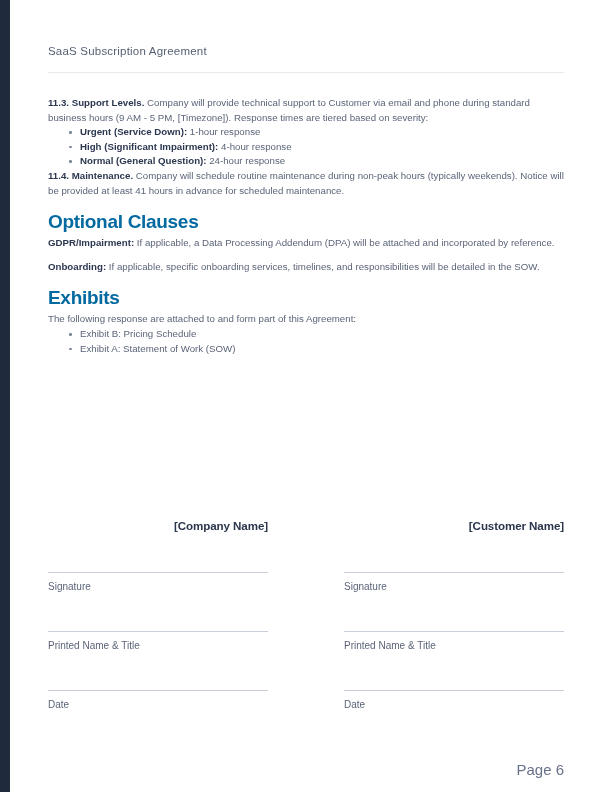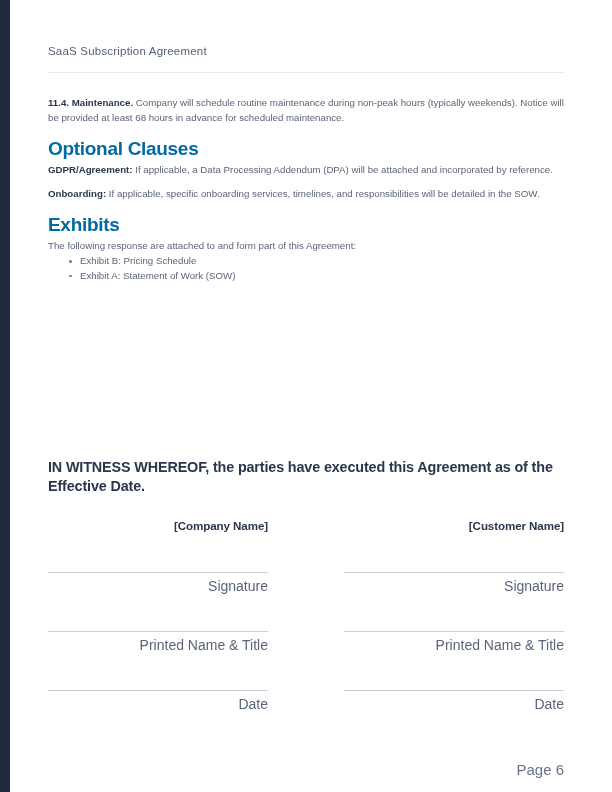--- a/index.html
+++ b/index.html
@@ -153,24 +153,23 @@
     margin-top: 38px;
   }
   .sig-field:first-of-type { margin-top: 42px; }
   .sig-rule {
     width: 220px;
     height: 1px;
     background: #c8cedb;
   }
   .sig-label {
     margin-top: 7px;
-    font-size: 14px;
+    font-size: 10px;
     color: #5b6478;
     line-height: 13px;
-    text-align: right;
   }
 
   
   .page-footer {
     position: absolute;
     left: 48px;
     top: 761px;
     width: 516px;
     text-align: right;
     font-size: 15px;
@@ -184,42 +183,47 @@
 
 <div class="page">
 
   <div class="doc-header">
     <div class="header-title">SaaS Subscription Agreement</div>
   </div>
   <div class="header-rule"></div>
 
   <div class="content">
 
-
-
-    <p class="para"><span class="lead">11.4. Maintenance.</span><span> Company will schedule routine maintenance during non-peak hours (typically weekends). Notice will be provided at least 68 hours in advance for scheduled maintenance.</span></p>
+    <p class="para"><span class="lead">11.3. Support Levels.</span><span> Company will provide technical support to Customer via email and phone during standard business hours (9 AM - 5 PM, [Timezone]). Response times are tiered based on severity:</span></p>
+
+    <ul class="bullets">
+      <li><span class="bl">Urgent (Service Down):</span><span> 1-hour response</span></li>
+      <li><span class="bl">High (Significant Impairment):</span><span> 4-hour response</span></li>
+      <li><span class="bl">Normal (General Question):</span><span> 24-hour response</span></li>
+    </ul>
+
+    <p class="para"><span class="lead">11.4. Maintenance.</span><span> Company will schedule routine maintenance during non-peak hours (typically weekends). Notice will be provided at least 41 hours in advance for scheduled maintenance.</span></p>
 
     <h2 class="section-heading">Optional Clauses</h2>
 
-    <p class="para"><span class="lead">GDPR/Agreement:</span><span> If applicable, a Data Processing Addendum (DPA) will be attached and incorporated by reference.</span></p>
+    <p class="para"><span class="lead">GDPR/Impairment:</span><span> If applicable, a Data Processing Addendum (DPA) will be attached and incorporated by reference.</span></p>
 
     <p class="para"><span class="lead">Onboarding:</span><span> If applicable, specific onboarding services, timelines, and responsibilities will be detailed in the SOW.</span></p>
 
     <h2 class="section-heading">Exhibits</h2>
 
     <p class="para">The following response are attached to and form part of this Agreement:</p>
 
     <ul class="bullets">
       <li>Exhibit B: Pricing Schedule</li>
       <li>Exhibit A: Statement of Work (SOW)</li>
     </ul>
 
   </div>
 
-  <div class="witness">IN WITNESS WHEREOF, the parties have executed this Agreement as of the Effective Date.</div>
 
   <div class="sig-grid">
 
     <div class="sig-col">
       <div class="party-name">[Company Name]</div>
 
       <div class="sig-field">
         <div class="sig-rule"></div>
         <div class="sig-label">Signature</div>
       </div>

